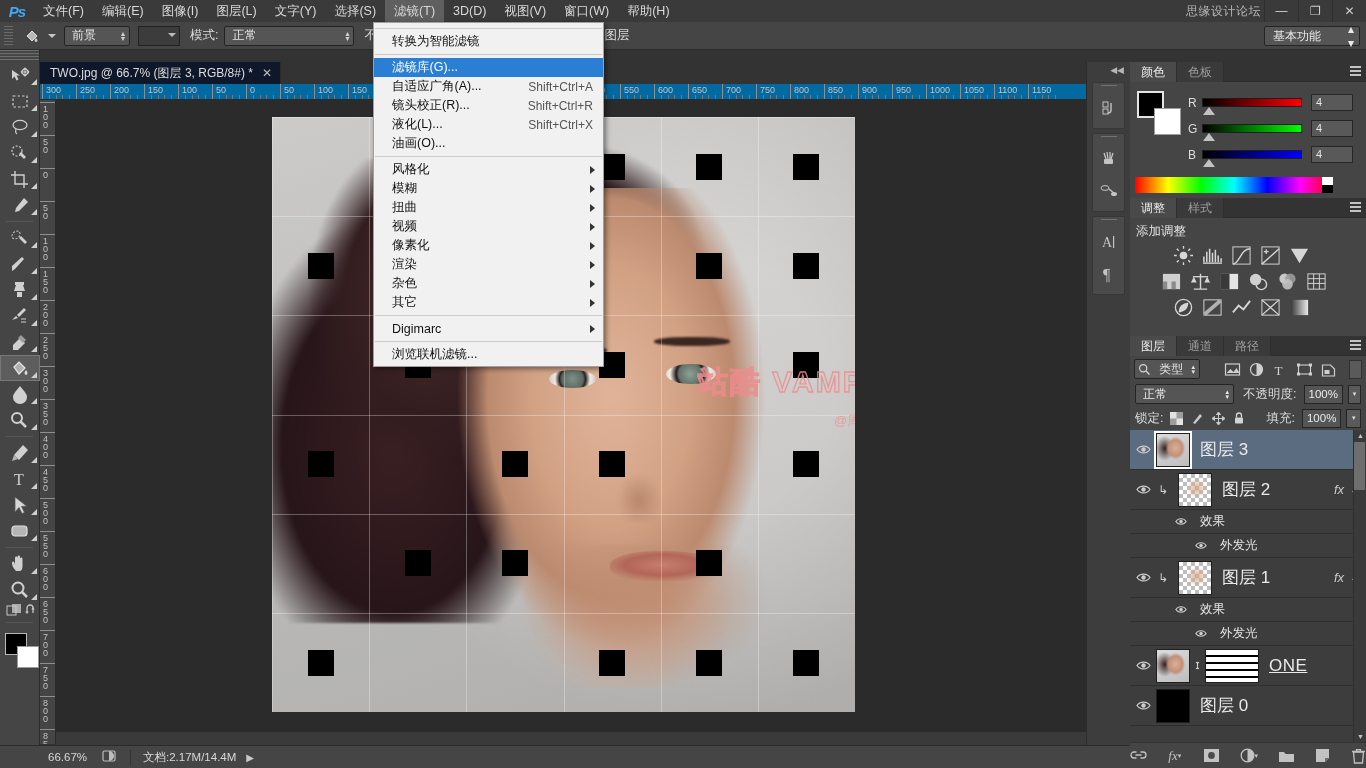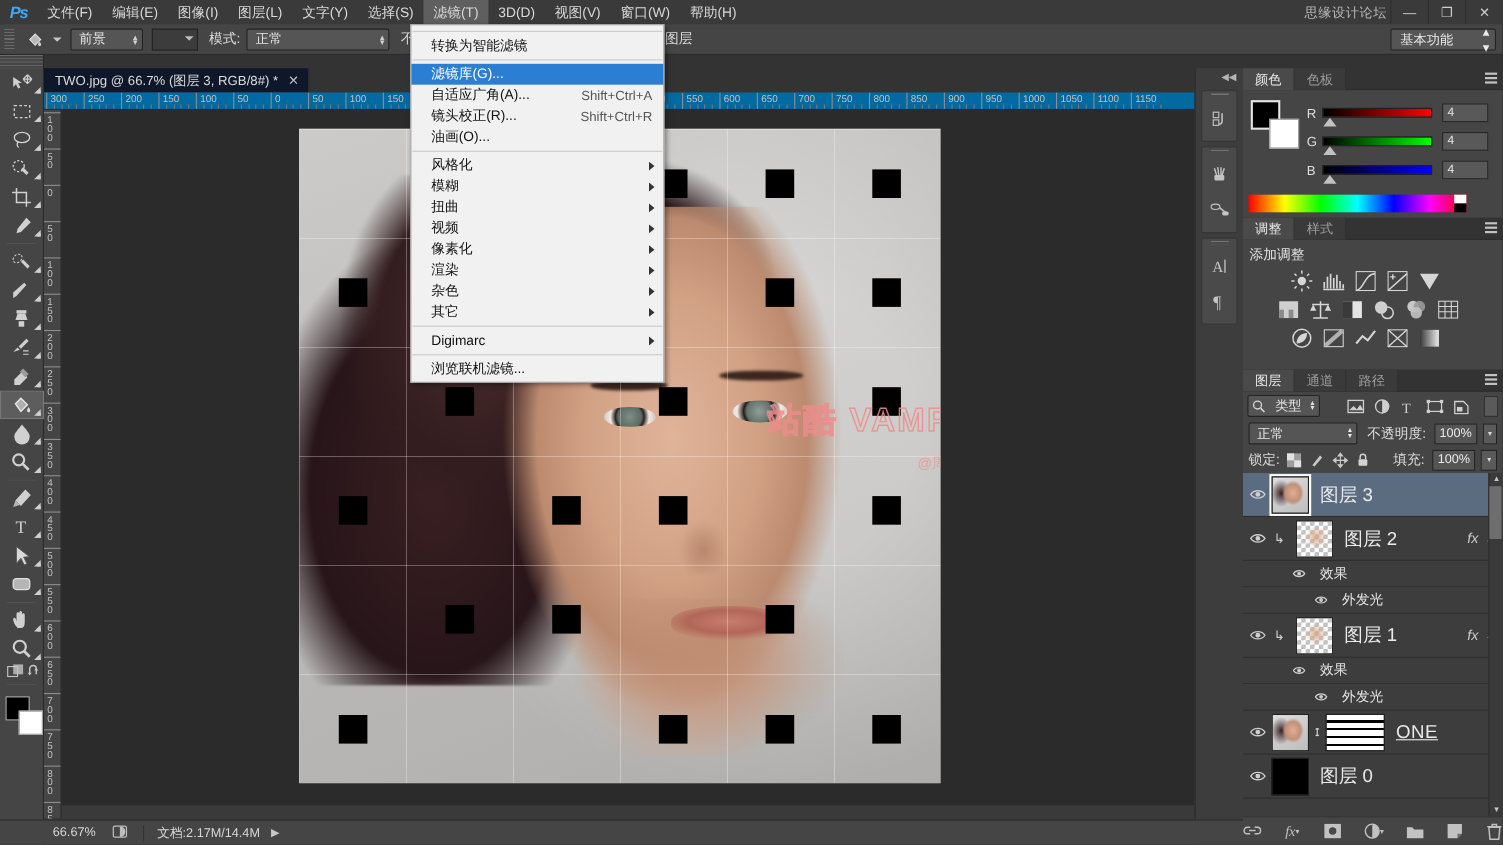--- a/index.html
+++ b/index.html
@@ -1328,20 +1328,24 @@
       </div>
       <div class="ditem">
         <span>自适应广角(A)...</span>
         <span class="dshort">Shift+Ctrl+A</span>
       </div>
       <div class="ditem">
         <span>镜头校正(R)...</span>
         <span class="dshort">Shift+Ctrl+R</span>
       </div>
       <div class="ditem">
+        <span>液化(L)...</span>
+        <span class="dshort">Shift+Ctrl+X</span>
+      </div>
+      <div class="ditem">
         <span>油画(O)...</span>
       </div>
       <div class="dsep"></div>
       <div class="ditem">
         <span>风格化</span>
         <span class="dsub"></span>
       </div>
       <div class="ditem">
         <span>模糊</span>
         <span class="dsub"></span>

